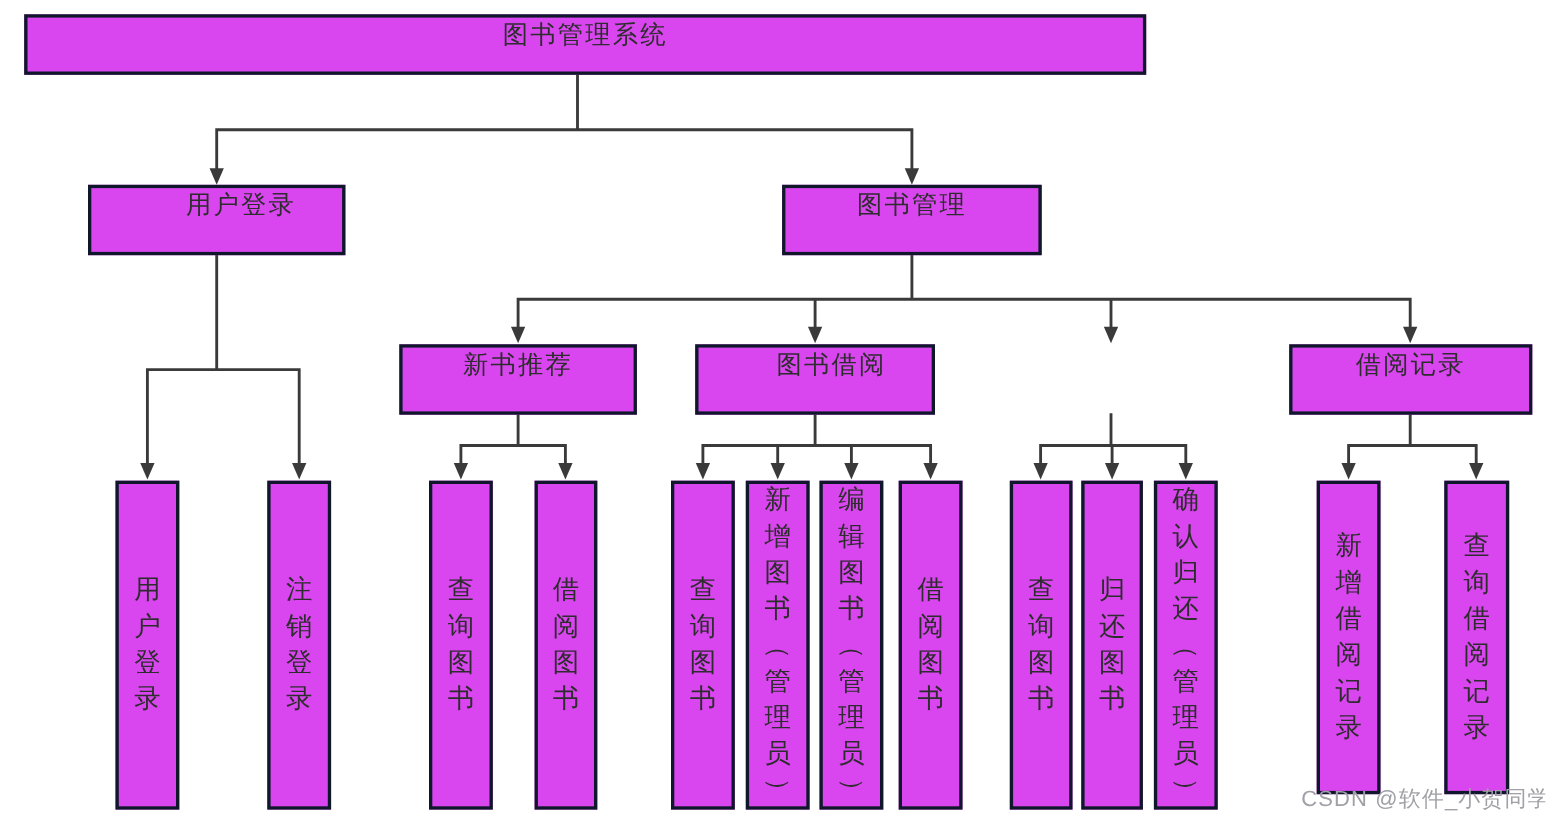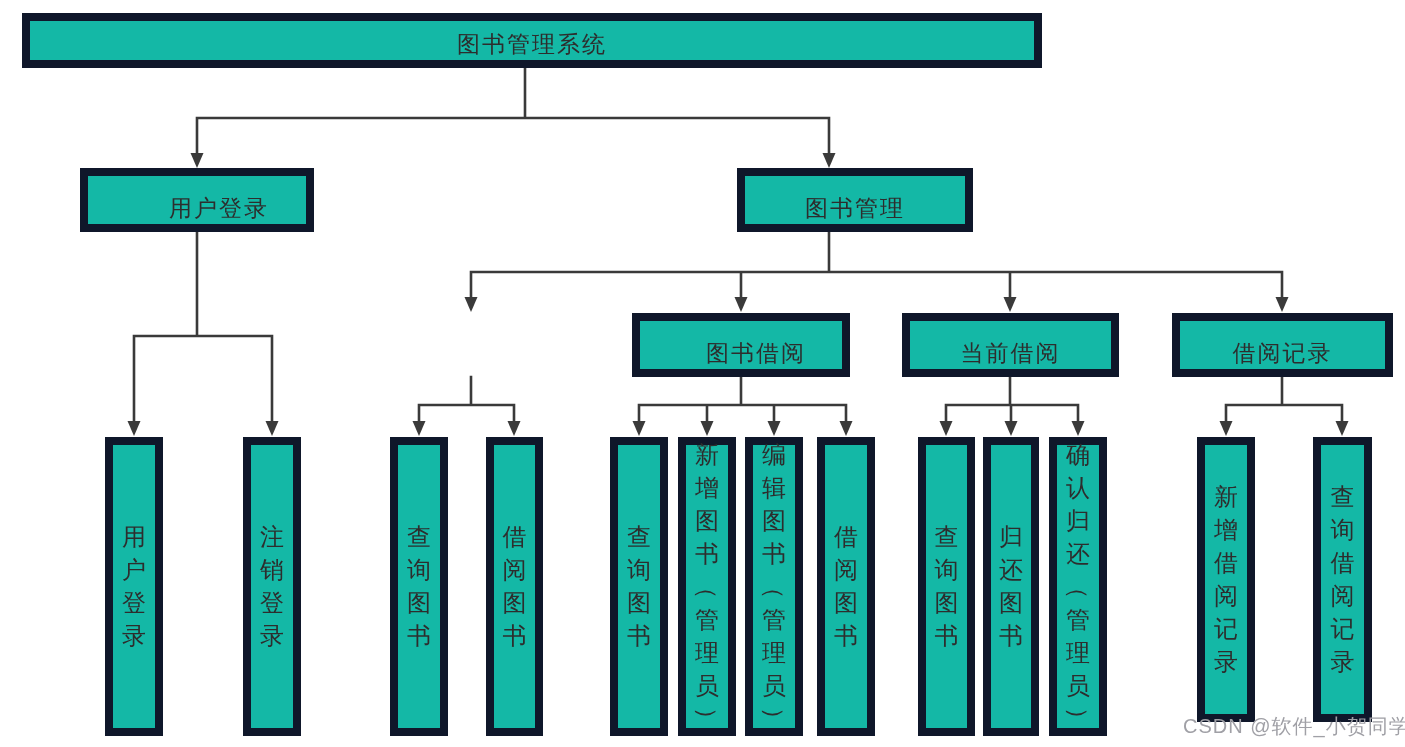--- a/index.html
+++ b/index.html
@@ -2,23 +2,23 @@
 <html><head>
 <meta charset="utf-8">
 <style>
   html,body{margin:0;padding:0;background:#ffffff;}
   body{font-family:"Liberation Sans","DejaVu Sans",sans-serif;}
   #stage{
     position:relative;width:1405px;height:747px;background:#ffffff;overflow:hidden;
   }
   #connectors{position:absolute;left:0;top:0;width:1405px;height:747px;}
   .box{
-    position:absolute;box-sizing:border-box;background:#14b8a6;
-    border:8px solid #0f172a;color:#2d2d2d;
-    display:flex;align-items:flex-end;justify-content:center;
+    position:absolute;box-sizing:border-box;background:#d946ef;
+    border:3px solid #0f172a;color:#2d2d2d;
+    display:flex;align-items:flex-start;justify-content:center;
   }
   .hbox span{font-size:23px;letter-spacing:2px;white-space:nowrap;}
   .vbox .vlabel{
     display:flex;flex-direction:column;align-items:center;justify-content:center;
     height:100%;gap:9px;font-size:24px;line-height:1;
   }
   .vbox .vlabel span{display:block;}
   .vbox .vlabel span.vpunct{transform:rotate(90deg);}
   #watermark{
     position:absolute;left:1183px;top:713px;z-index:5;
@@ -70,29 +70,29 @@
       </g>
   </svg>
 
   <div class="box hbox" style="left:22px;top:13px;width:1020px;height:55px;">
     <span>图书管理系统</span>
   </div>
 
   <div class="box hbox" style="left:80px;top:168px;width:234px;height:64px;padding-left:44px;">
     <span>用户登录</span>
   </div>
-  <div class="box hbox" style="left:711px;top:168px;width:236px;height:64px;margin-left:26px;">
+  <div class="box hbox" style="left:711px;top:168px;width:236px;height:64px;">
     <span>图书管理</span>
   </div>
 
+  <div class="box hbox" style="left:363px;top:313px;width:216px;height:64px;">
+    <span>新书推荐</span>
+  </div>
   <div class="box hbox" style="left:632px;top:313px;width:218px;height:64px;padding-left:30px;">
     <span>图书借阅</span>
-  </div>
-  <div class="box hbox" style="left:902px;top:313px;width:217px;height:64px;">
-    <span>当前借阅</span>
   </div>
   <div class="box hbox" style="left:1172px;top:313px;width:221px;height:64px;font-family:Liberation Serif, serif;">
     <span>借阅记录</span>
   </div>
 
   <div class="box vbox" style="left:105px;top:437px;width:58px;height:299px;">
     <span class="vlabel">
         <span>用</span>
         <span>户</span>
         <span>登</span>

